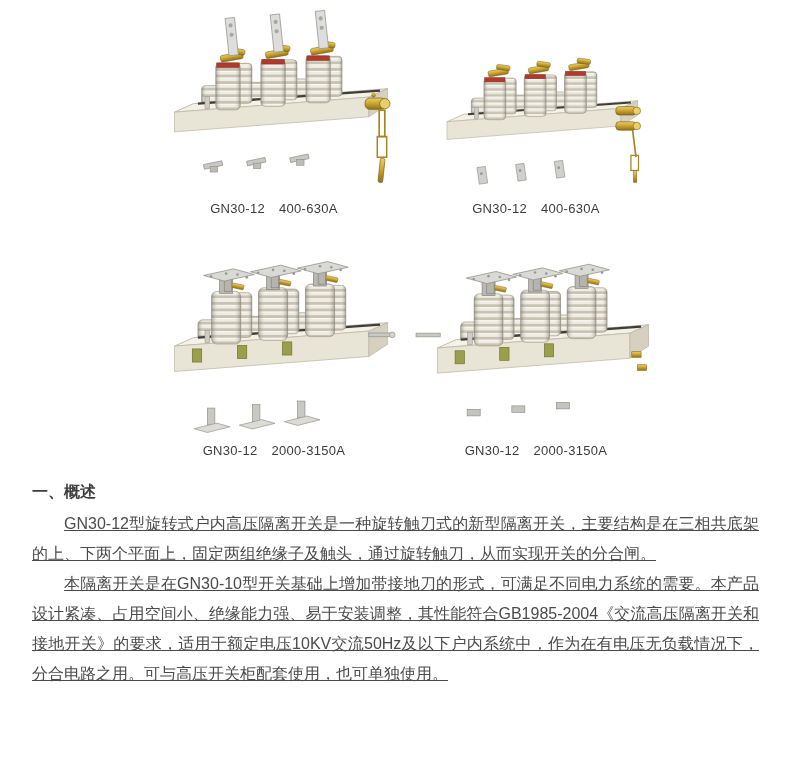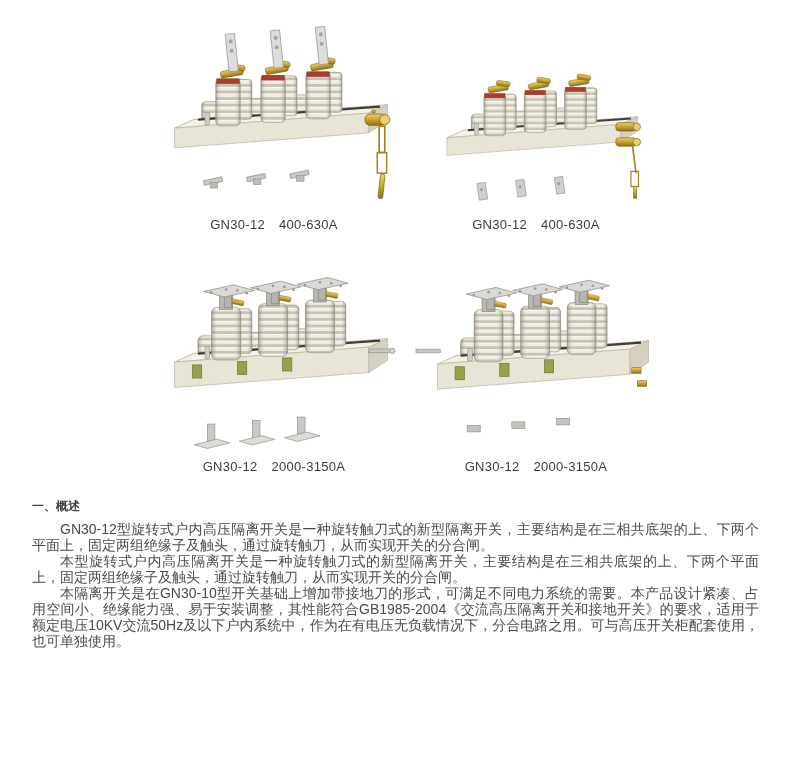--- a/index.html
+++ b/index.html
@@ -1,40 +1,40 @@
 <!DOCTYPE html>
 <html lang="zh"><head>
 <meta charset="utf-8">
 <style>
   html,body{margin:0;padding:0;background:#ffffff;}
   body{font-family:"Liberation Sans","DejaVu Sans",sans-serif;}
   .page{width:789px;min-height:767px;margin:0 auto;background:#ffffff;position:relative;overflow:hidden;}
 
   
-  .gallery{padding-top:20px;margin-left:150px;width:510px;
+  .gallery{padding-top:4px;margin-left:150px;width:510px;
            display:grid;grid-template-columns:248px 248px;column-gap:14px;row-gap:14px;}
   figure{margin:0;padding:0;}
   .photo{width:100%;position:relative;text-align:center;}
   .ph--tl .photo{height:192px;}
   .ph--tr .photo{height:192px;}
   .ph--bl .photo{height:208px;}
   .ph--br .photo{height:208px;}
   .ph--tl svg{height:190px;width:246px;}
   .ph--tr svg{height:168px;width:246px;margin-top:22px;}
   .ph--bl svg{height:206px;width:246px;}
   .ph--br svg{height:186px;width:246px;margin-top:12px;}
   .cap{text-align:center;font-size:13px;color:#3c3c3c;margin-top:5px;letter-spacing:.3px;}
   .cap-gap{display:inline-block;width:14px;}
 
   
   .content{padding:24px 30px 12px 32px;}
-  .sec-heading{font-size:12px;font-weight:bold;color:#3e3e3e;margin:30px 0 6px 0;}
+  .sec-heading{font-size:16px;font-weight:bold;color:#3e3e3e;margin:30px 0 6px 0;}
   .sec:first-child .sec-heading{margin-top:0;}
-  .sec-para{font-size:14px;color:#4b4b4b;line-height:16px;margin:0;
-            text-indent:2em;text-align:justify;}
+  .sec-para{font-size:16px;color:#4b4b4b;line-height:30px;margin:0;
+            text-indent:2em;text-align:justify;text-decoration:underline;}
 </style>
 </head>
 <body>
 
 <div class="page">
 
   <div class="gallery">
 
     <figure class="ph--tl">
       <div class="photo"><svg viewBox="0 0 262 200" preserveAspectRatio="xMidYMid meet">
@@ -321,21 +321,20 @@
   </div>
 
   <div class="content">
 
     <div class="sec">
       <div class="sec-heading">一、概述</div>
       <p class="sec-para">GN30-12型旋转式户内高压隔离开关是一种旋转触刀式的新型隔离开关，主要结构是在三相共底架的上、下两个平面上，固定两组绝缘子及触头，通过旋转触刀，从而实现开关的分合闸。</p>
     </div>
 
     <div class="sec">
-      <p class="sec-para">本型旋转式户内高压隔离开关是一种旋转触刀式的新型隔离开关，主要结构是在三相共底架的上、下两个平面上，固定两组绝缘子及触头，通过旋转触刀，从而实现开关的分合闸。</p>
       <p class="sec-para">本隔离开关是在GN30-10型开关基础上增加带接地刀的形式，可满足不同电力系统的需要。本产品设计紧凑、占用空间小、绝缘能力强、易于安装调整，其性能符合GB1985-2004《交流高压隔离开关和接地开关》的要求，适用于额定电压10KV交流50Hz及以下户内系统中，作为在有电压无负载情况下，分合电路之用。可与高压开关柜配套使用，也可单独使用。</p>
     </div>
 
   </div>
 </div>
 
 <svg width="0" height="0" style="position:absolute">
     <defs>
       <pattern id="ribs" width="8" height="7" patternUnits="userSpaceOnUse">
         <rect x="0" y="0" width="8" height="7" fill="#efece3"></rect>

